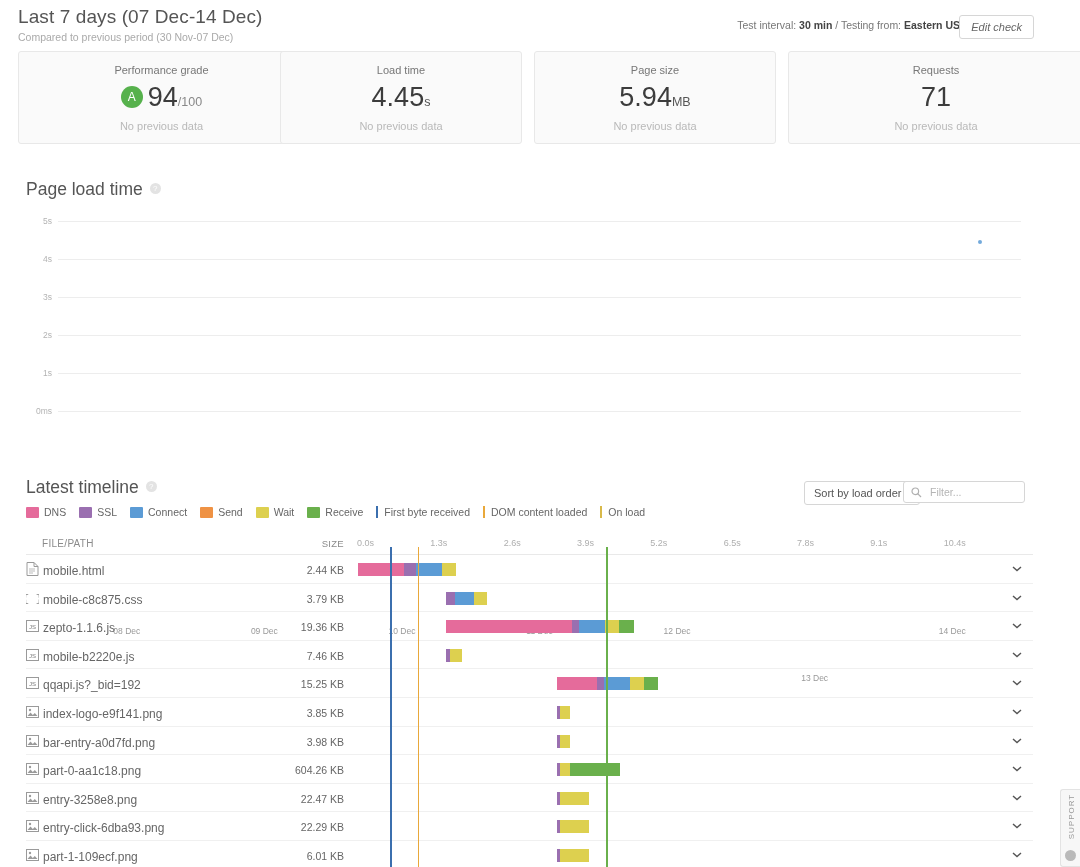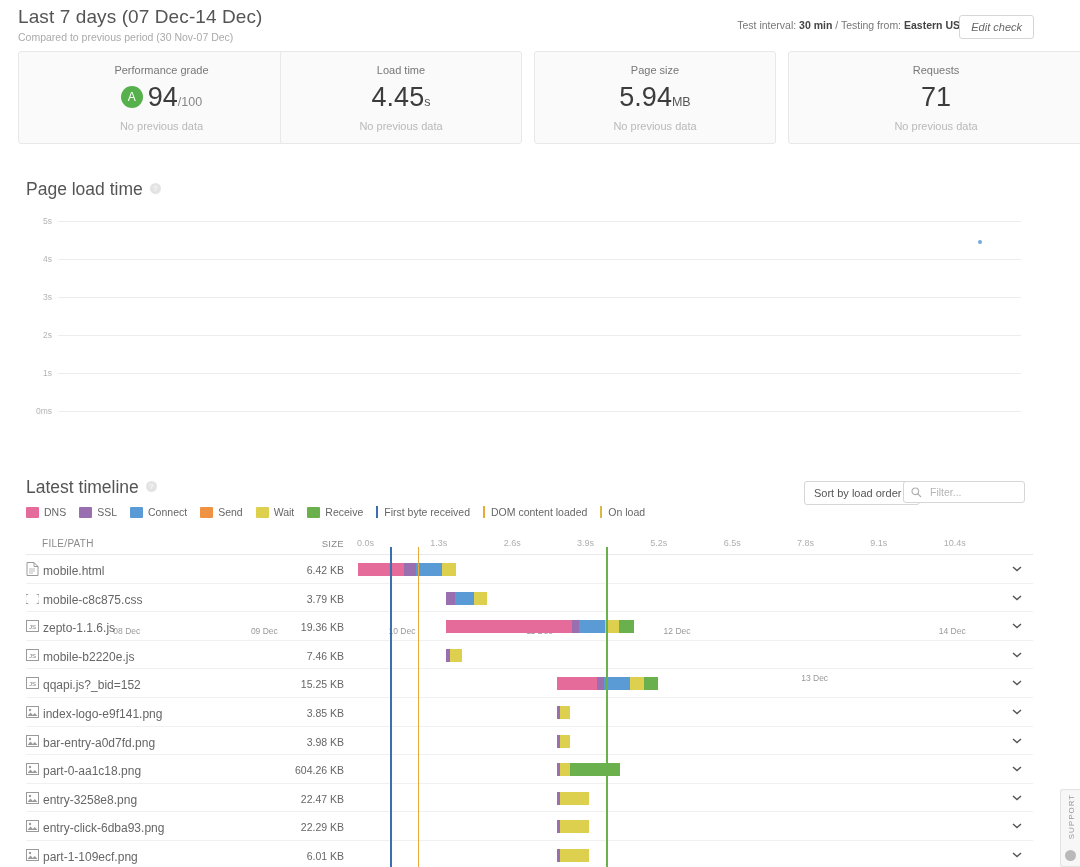--- a/index.html
+++ b/index.html
@@ -264,21 +264,21 @@
         <div class="t-tick" style="left: 917.667px;">10.4s</div>
       </div>
     <div id="rows">
         <div class="row">
           <span class="ficon"><svg width="13" height="14" viewBox="0 0 13 14">
               <path d="M1 .5h7l4 4v9H1z" fill="#fff" stroke="#9a9a9a" stroke-width="1"></path>
               <path d="M8 .5v4h4" fill="none" stroke="#9a9a9a" stroke-width="1"></path>
               <path d="M3 7h6M3 9h6M3 11h4" stroke="#bbb" stroke-width="1"></path>
             </svg></span>
           <div class="fname">mobile.html</div>
-          <div class="fsize">6.42 KB</div>
+          <div class="fsize">2.44 KB</div>
           <div class="bar" style="left: 331.821px; width: 98.1538px;">
             <div class="seg" style="left: 0px; width: 46.2564px; background: rgb(229, 107, 155);"></div>
             <div class="seg" style="left: 46.2564px; width: 11.8462px; background: rgb(154, 111, 176);"></div>
             <div class="seg" style="left: 58.1026px; width: 25.9487px; background: rgb(91, 155, 213);"></div>
             <div class="seg" style="left: 84.0513px; width: 14.1026px; background: rgb(221, 208, 79);"></div>
           </div>
           <div class="chev">
             <svg width="10" height="6" viewBox="0 0 10 6">
               <path d="M1 1l4 3.6L9 1" fill="none" stroke="#555" stroke-width="1.4"></path>
             </svg>
@@ -336,21 +336,21 @@
             <svg width="10" height="6" viewBox="0 0 10 6">
               <path d="M1 1l4 3.6L9 1" fill="none" stroke="#555" stroke-width="1.4"></path>
             </svg>
           </div>
         </div>
         <div class="row">
           <span class="ficon"><svg width="13" height="14" viewBox="0 0 13 14">
               <rect x=".5" y="1.5" width="12" height="11" fill="#fff" stroke="#9a9a9a"></rect>
               <text x="6.5" y="10" font-size="6" fill="#7c7c7c" text-anchor="middle" font-family="Liberation Sans, sans-serif">JS</text>
             </svg></span>
-          <div class="fname">qqapi.js?_bid=152</div>
+          <div class="fname">qqapi.js?_bid=192</div>
           <div class="fsize">15.25 KB</div>
           <div class="bar" style="left: 530.949px; width: 100.974px;">
             <div class="seg" style="left: 0px; width: 40.0513px; background: rgb(229, 107, 155);"></div>
             <div class="seg" style="left: 40.0513px; width: 6.76923px; background: rgb(154, 111, 176);"></div>
             <div class="seg" style="left: 46.8205px; width: 26.5128px; background: rgb(91, 155, 213);"></div>
             <div class="seg" style="left: 73.3333px; width: 14.1026px; background: rgb(221, 208, 79);"></div>
             <div class="seg" style="left: 87.4359px; width: 13.5385px; background: rgb(106, 176, 76);"></div>
           </div>
           <div class="chev">
             <svg width="10" height="6" viewBox="0 0 10 6">

